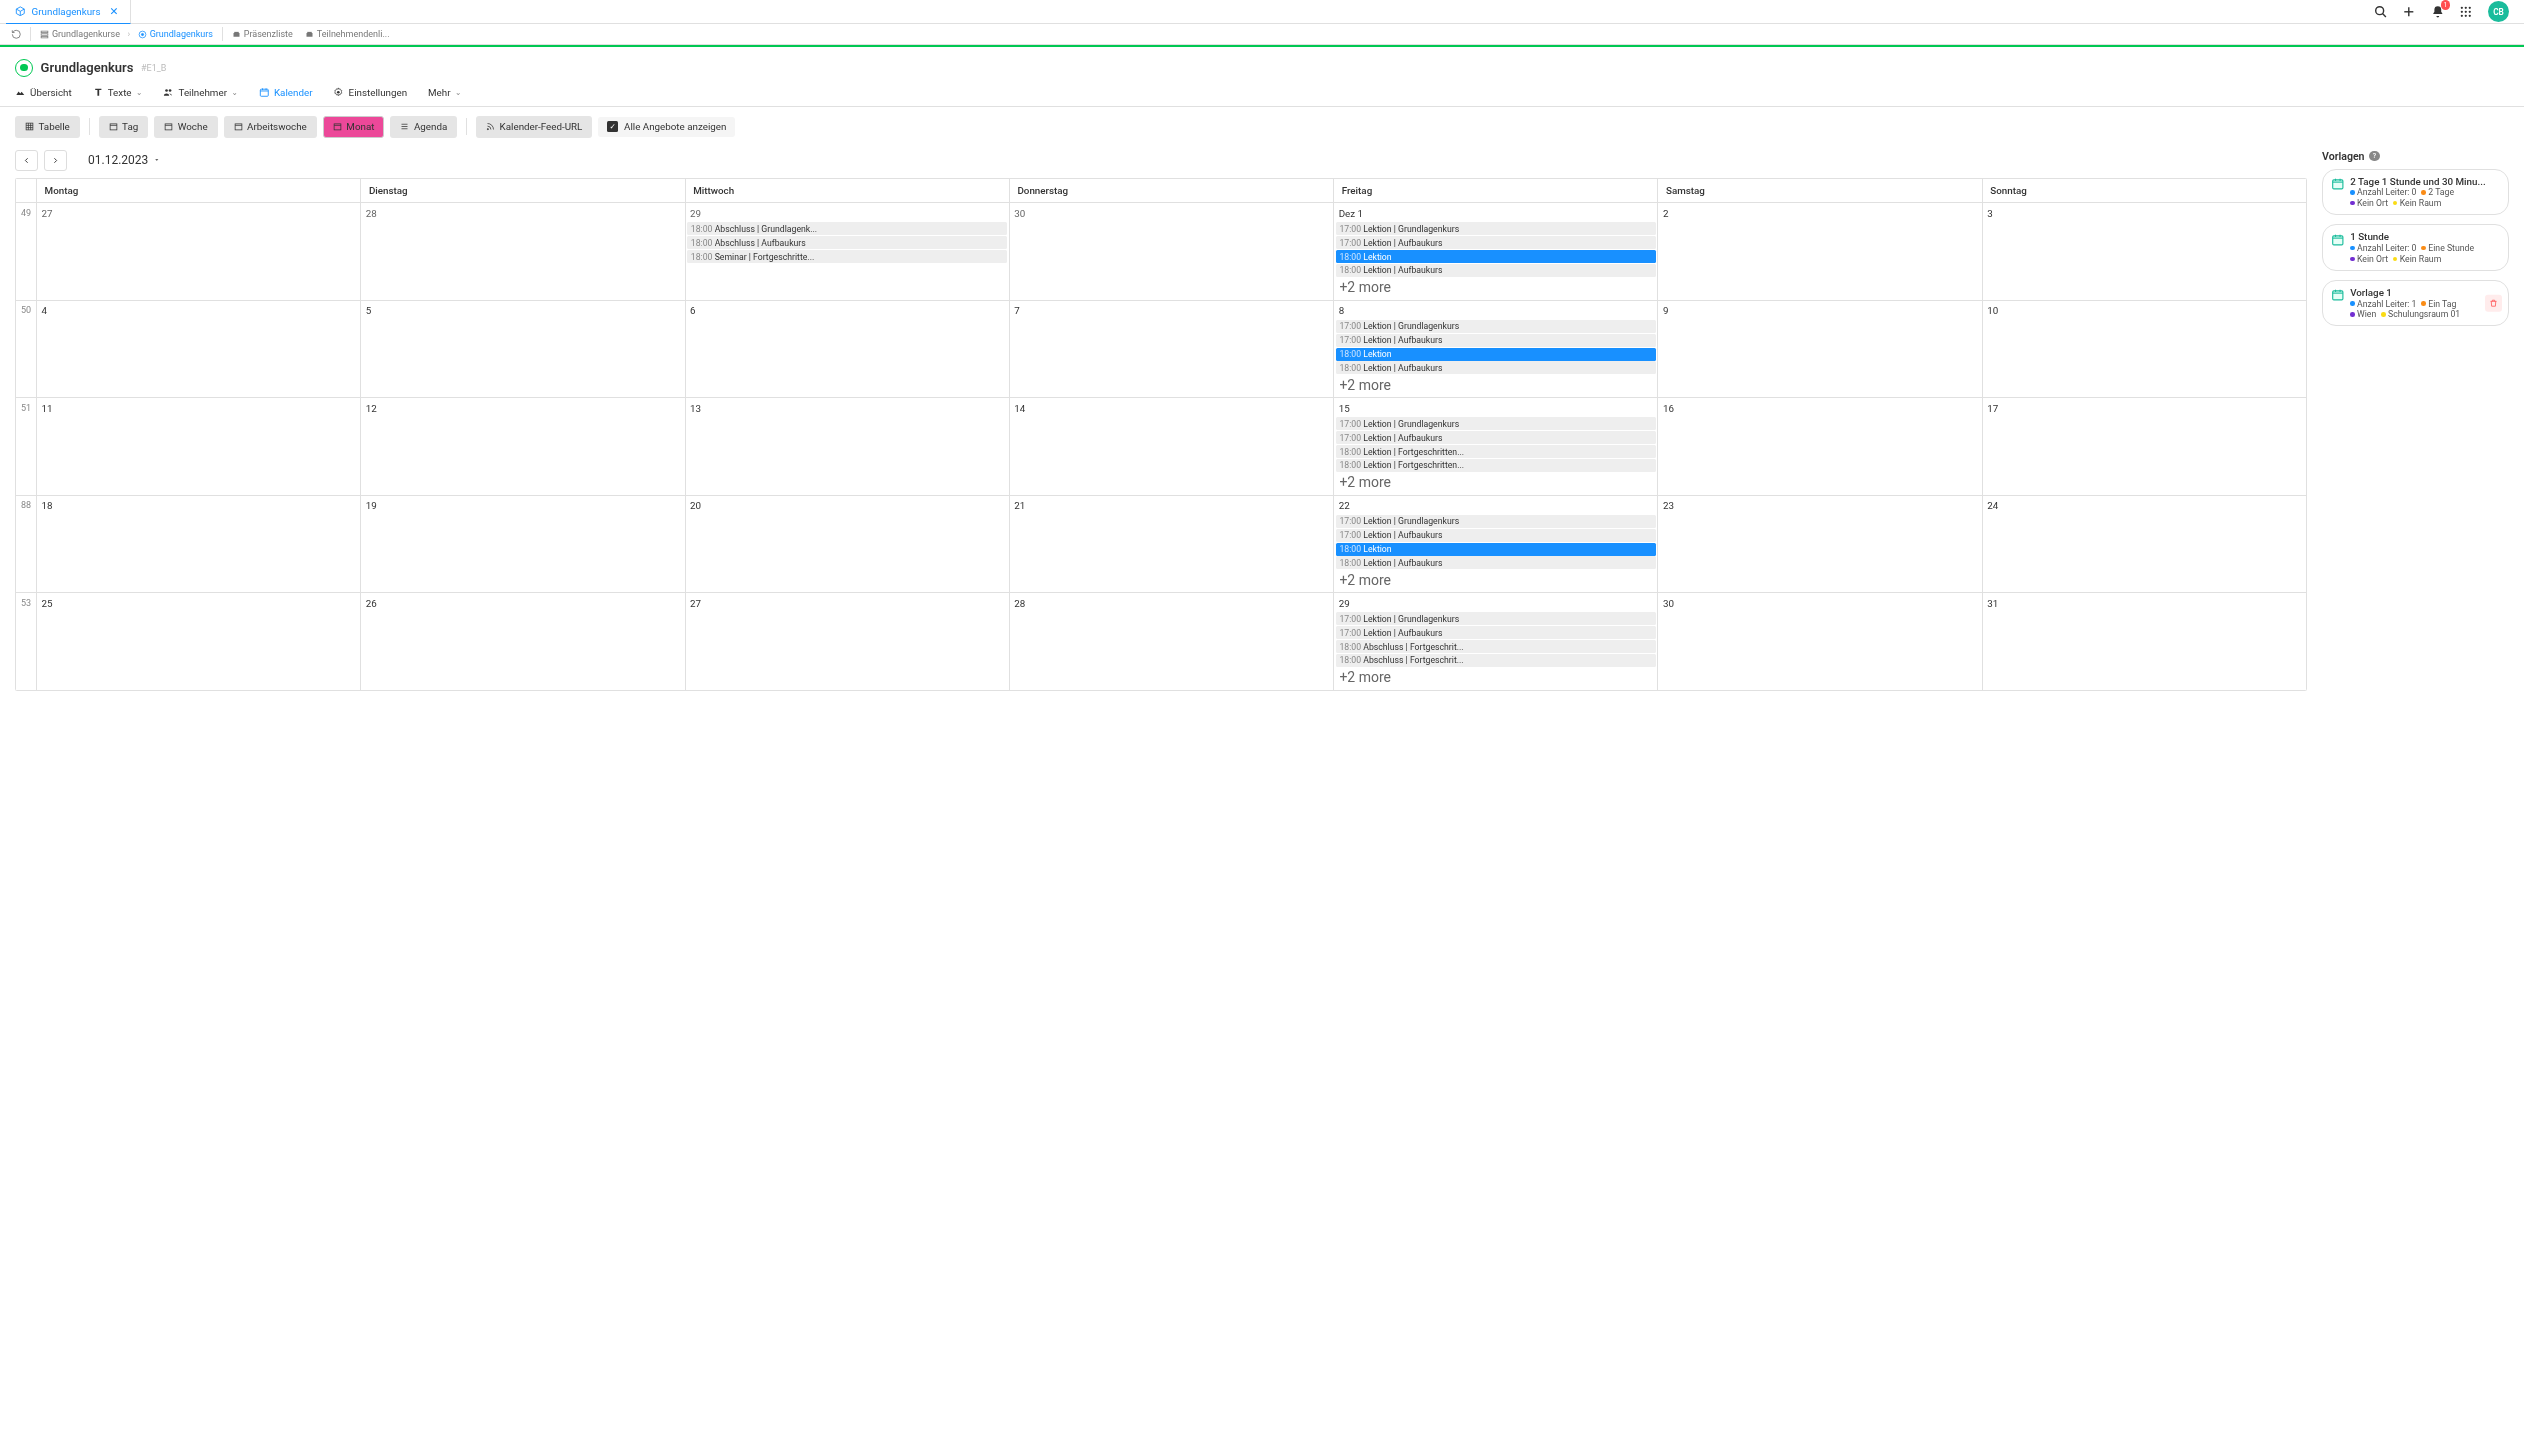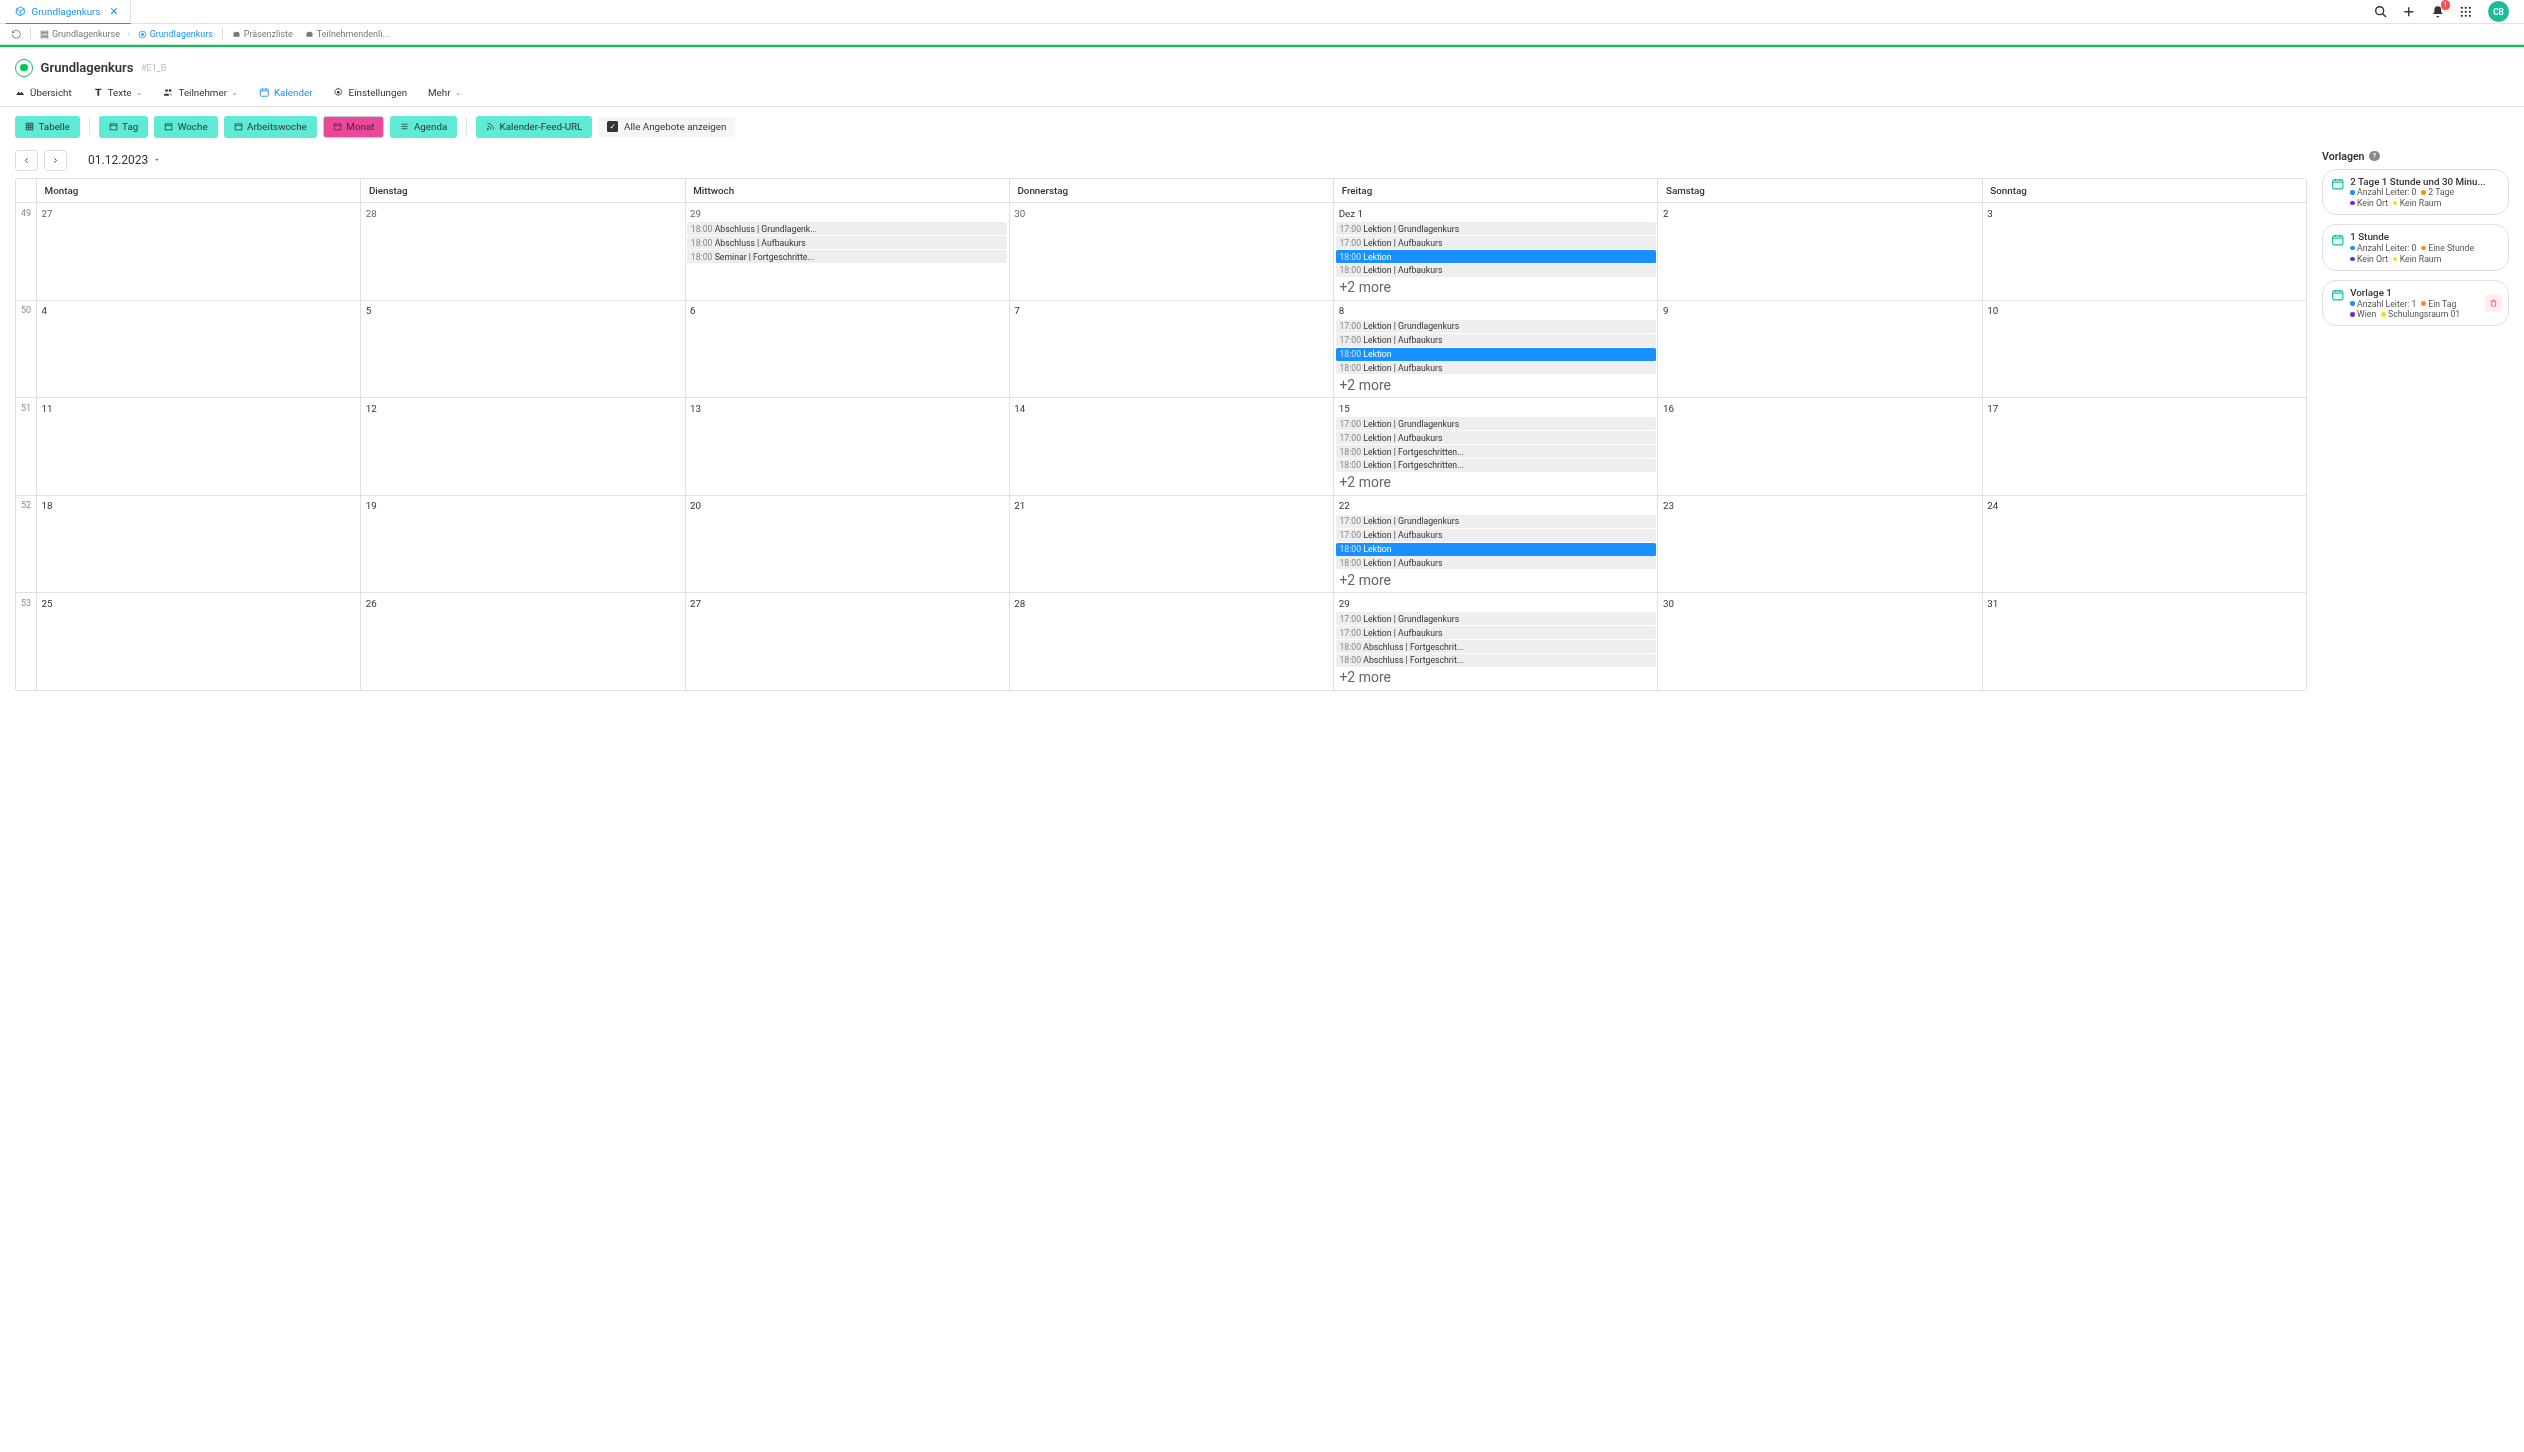--- a/index.html
+++ b/index.html
@@ -34,21 +34,21 @@
 .title-hash { color: #bbb; font-size: 9px; }
 
 
 .nav-row { display: flex; align-items: center; gap: 21px; padding: 4.5px 15px 7.6px; border-bottom: 0.8px solid #e0e0e0; font-size: 9.8px; }
 .nav-item { display: flex; align-items: center; gap: 4.5px; cursor: pointer; color: #333; }
 .nav-item.active { color: #1890ff; }
 .chevron { font-size: 7.6px; color: #888; }
 
 
 .toolbar { display: flex; align-items: center; gap: 6px; padding: 9px 15px; font-size: 9.8px; }
-.tool-btn { display: flex; align-items: center; gap: 4.5px; padding: 4.5px 9px; background: #5eead4; border: 0.8px solid transparent; border-radius: 3px; cursor: pointer; color: #333; }
+.tool-btn { display: flex; align-items: center; gap: 4.5px; padding: 4.5px 9px; background: #e5e5e5; border: 0.8px solid transparent; border-radius: 3px; cursor: pointer; color: #333; }
 .tool-btn.active { background: #ec4899; border-color: #ccc; }
 .tool-divider { width: 0.8px; height: 16.6px; background: #e0e0e0; margin: 0 3px; }
 .checkbox-btn { display: flex; align-items: center; gap: 6px; padding: 4.5px 9px; background: #f5f5f5; border-radius: 3px; }
 .checkbox { width: 10.6px; height: 10.6px; background: #333; border-radius: 1.5px; display: flex; align-items: center; justify-content: center; color: #fff; font-size: 7.6px; }
 
 
 .calendar-wrap { display: flex; padding: 0 15px 15px; gap: 15px; }
 .calendar-main { flex: 1; }
 .cal-header { display: flex; align-items: center; gap: 6px; padding: 3px 0 7.6px; }
 .cal-nav { width: 23px; height: 21px; border: 0.8px solid #ddd; border-radius: 3px; display: flex; align-items: center; justify-content: center; cursor: pointer; }
@@ -415,21 +415,21 @@
               <div class="more-link">+2 more</div>
             </div>
             <div class="cal-cell">
               <div class="cell-date">16</div>
             </div>
             <div class="cal-cell">
               <div class="cell-date">17</div>
             </div>
           </div>
           <div class="cal-body-row">
-            <div class="cal-weeknum">52</div>
+            <div class="cal-weeknum">88</div>
             <div class="cal-cell">
               <div class="cell-date">18</div>
             </div>
             <div class="cal-cell">
               <div class="cell-date">19</div>
             </div>
             <div class="cal-cell">
               <div class="cell-date">20</div>
             </div>
             <div class="cal-cell">

